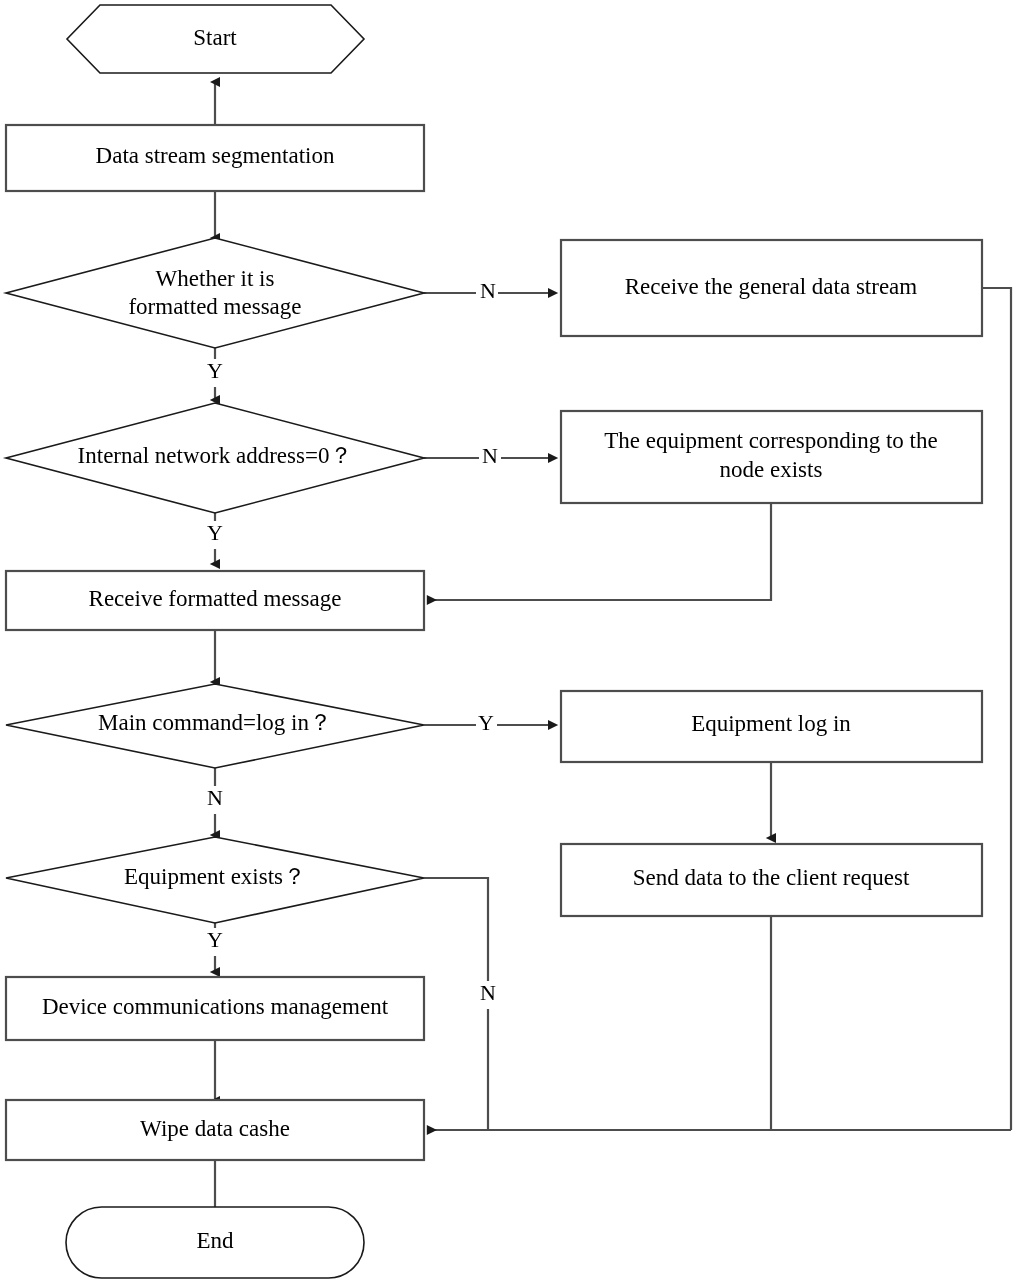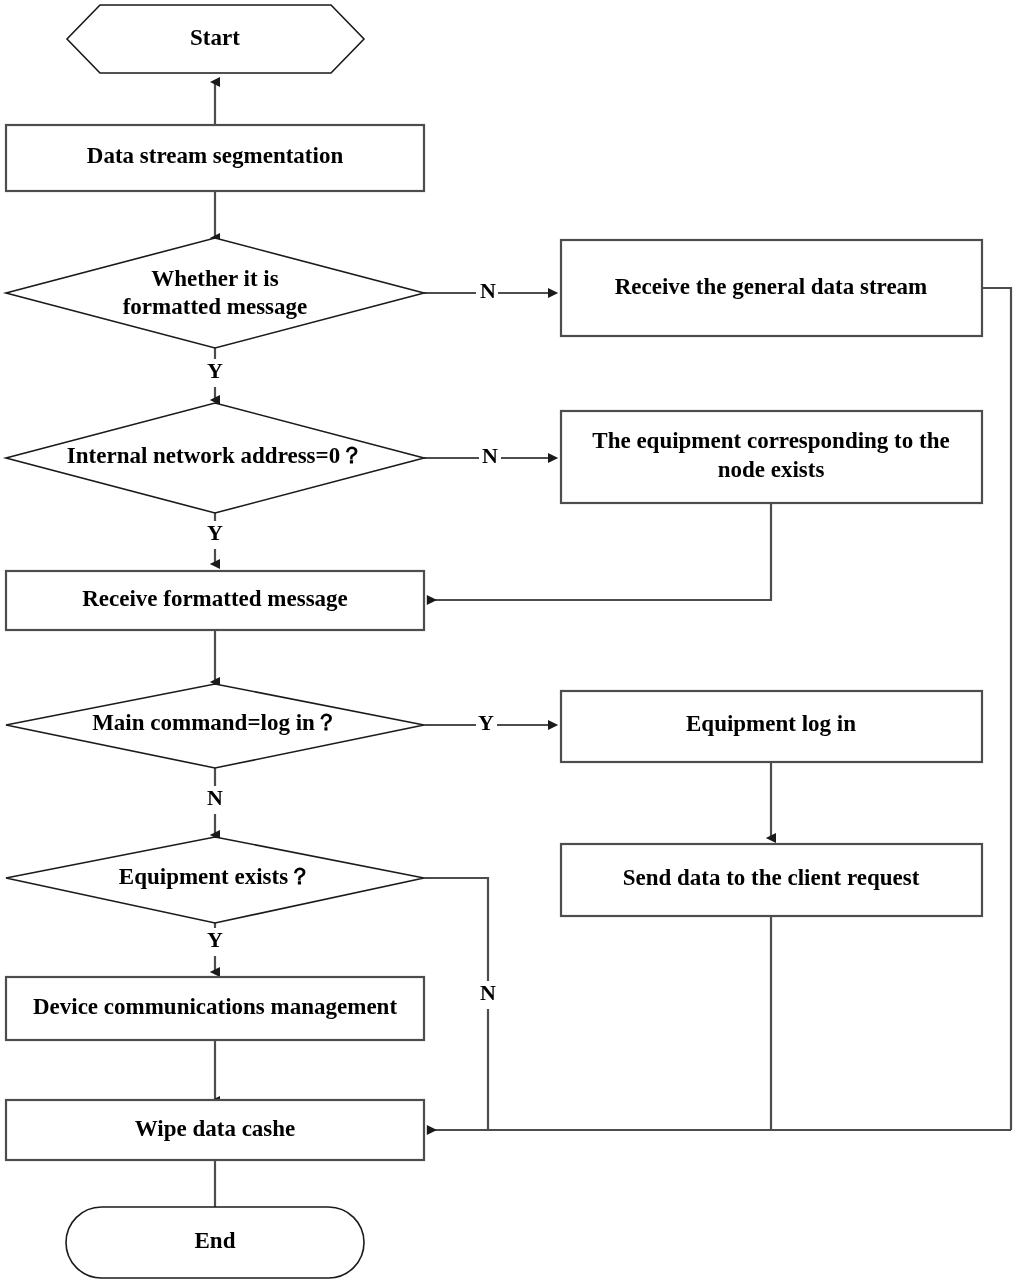--- a/index.html
+++ b/index.html
@@ -10,21 +10,20 @@
   body {
     width: 1024px;
     height: 1284px;
     font-family: "Liberation Serif", "DejaVu Serif", serif;
     overflow: hidden;
   }
   #flowchart-root {
     position: relative;
     width: 892px;
     height: 1284px;
-    font-weight: bold;
   }
   svg#flow-svg {
     display: block;
     width: 1024px;
     height: 1284px;
   }
   .node-shape {
     fill: #ffffff;
     stroke: #4d4d4d;
     stroke-width: 2.2;

